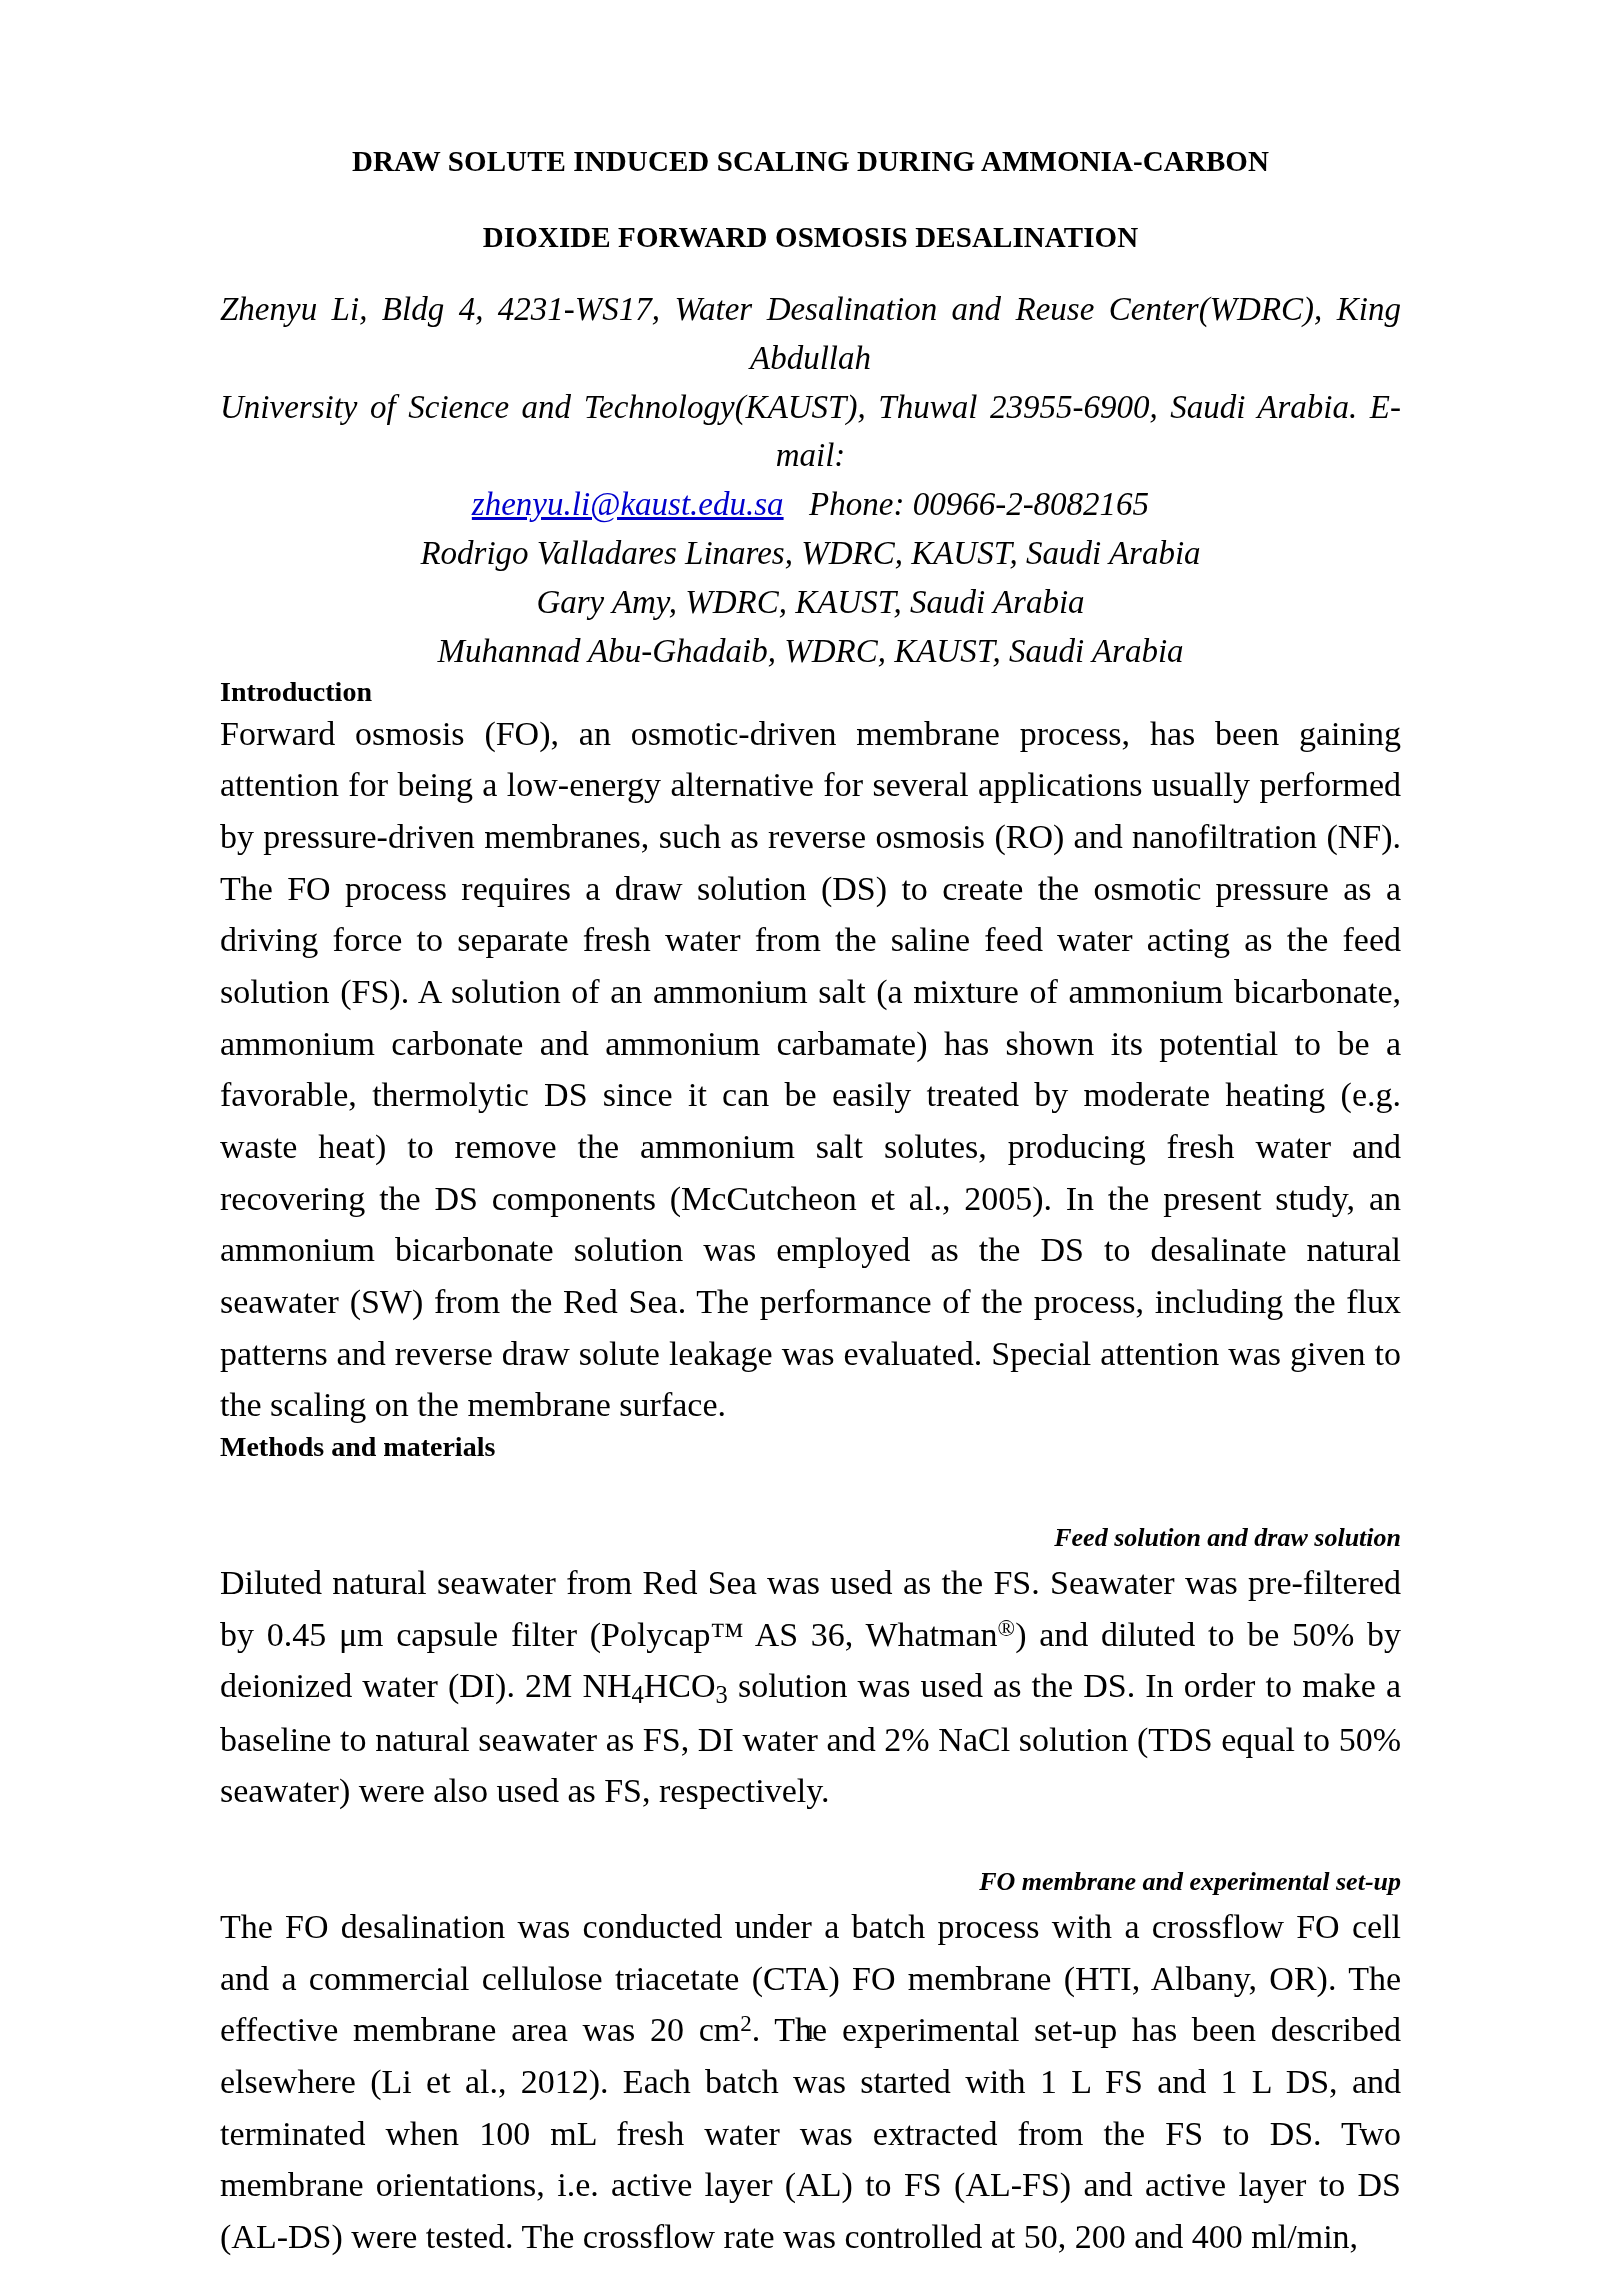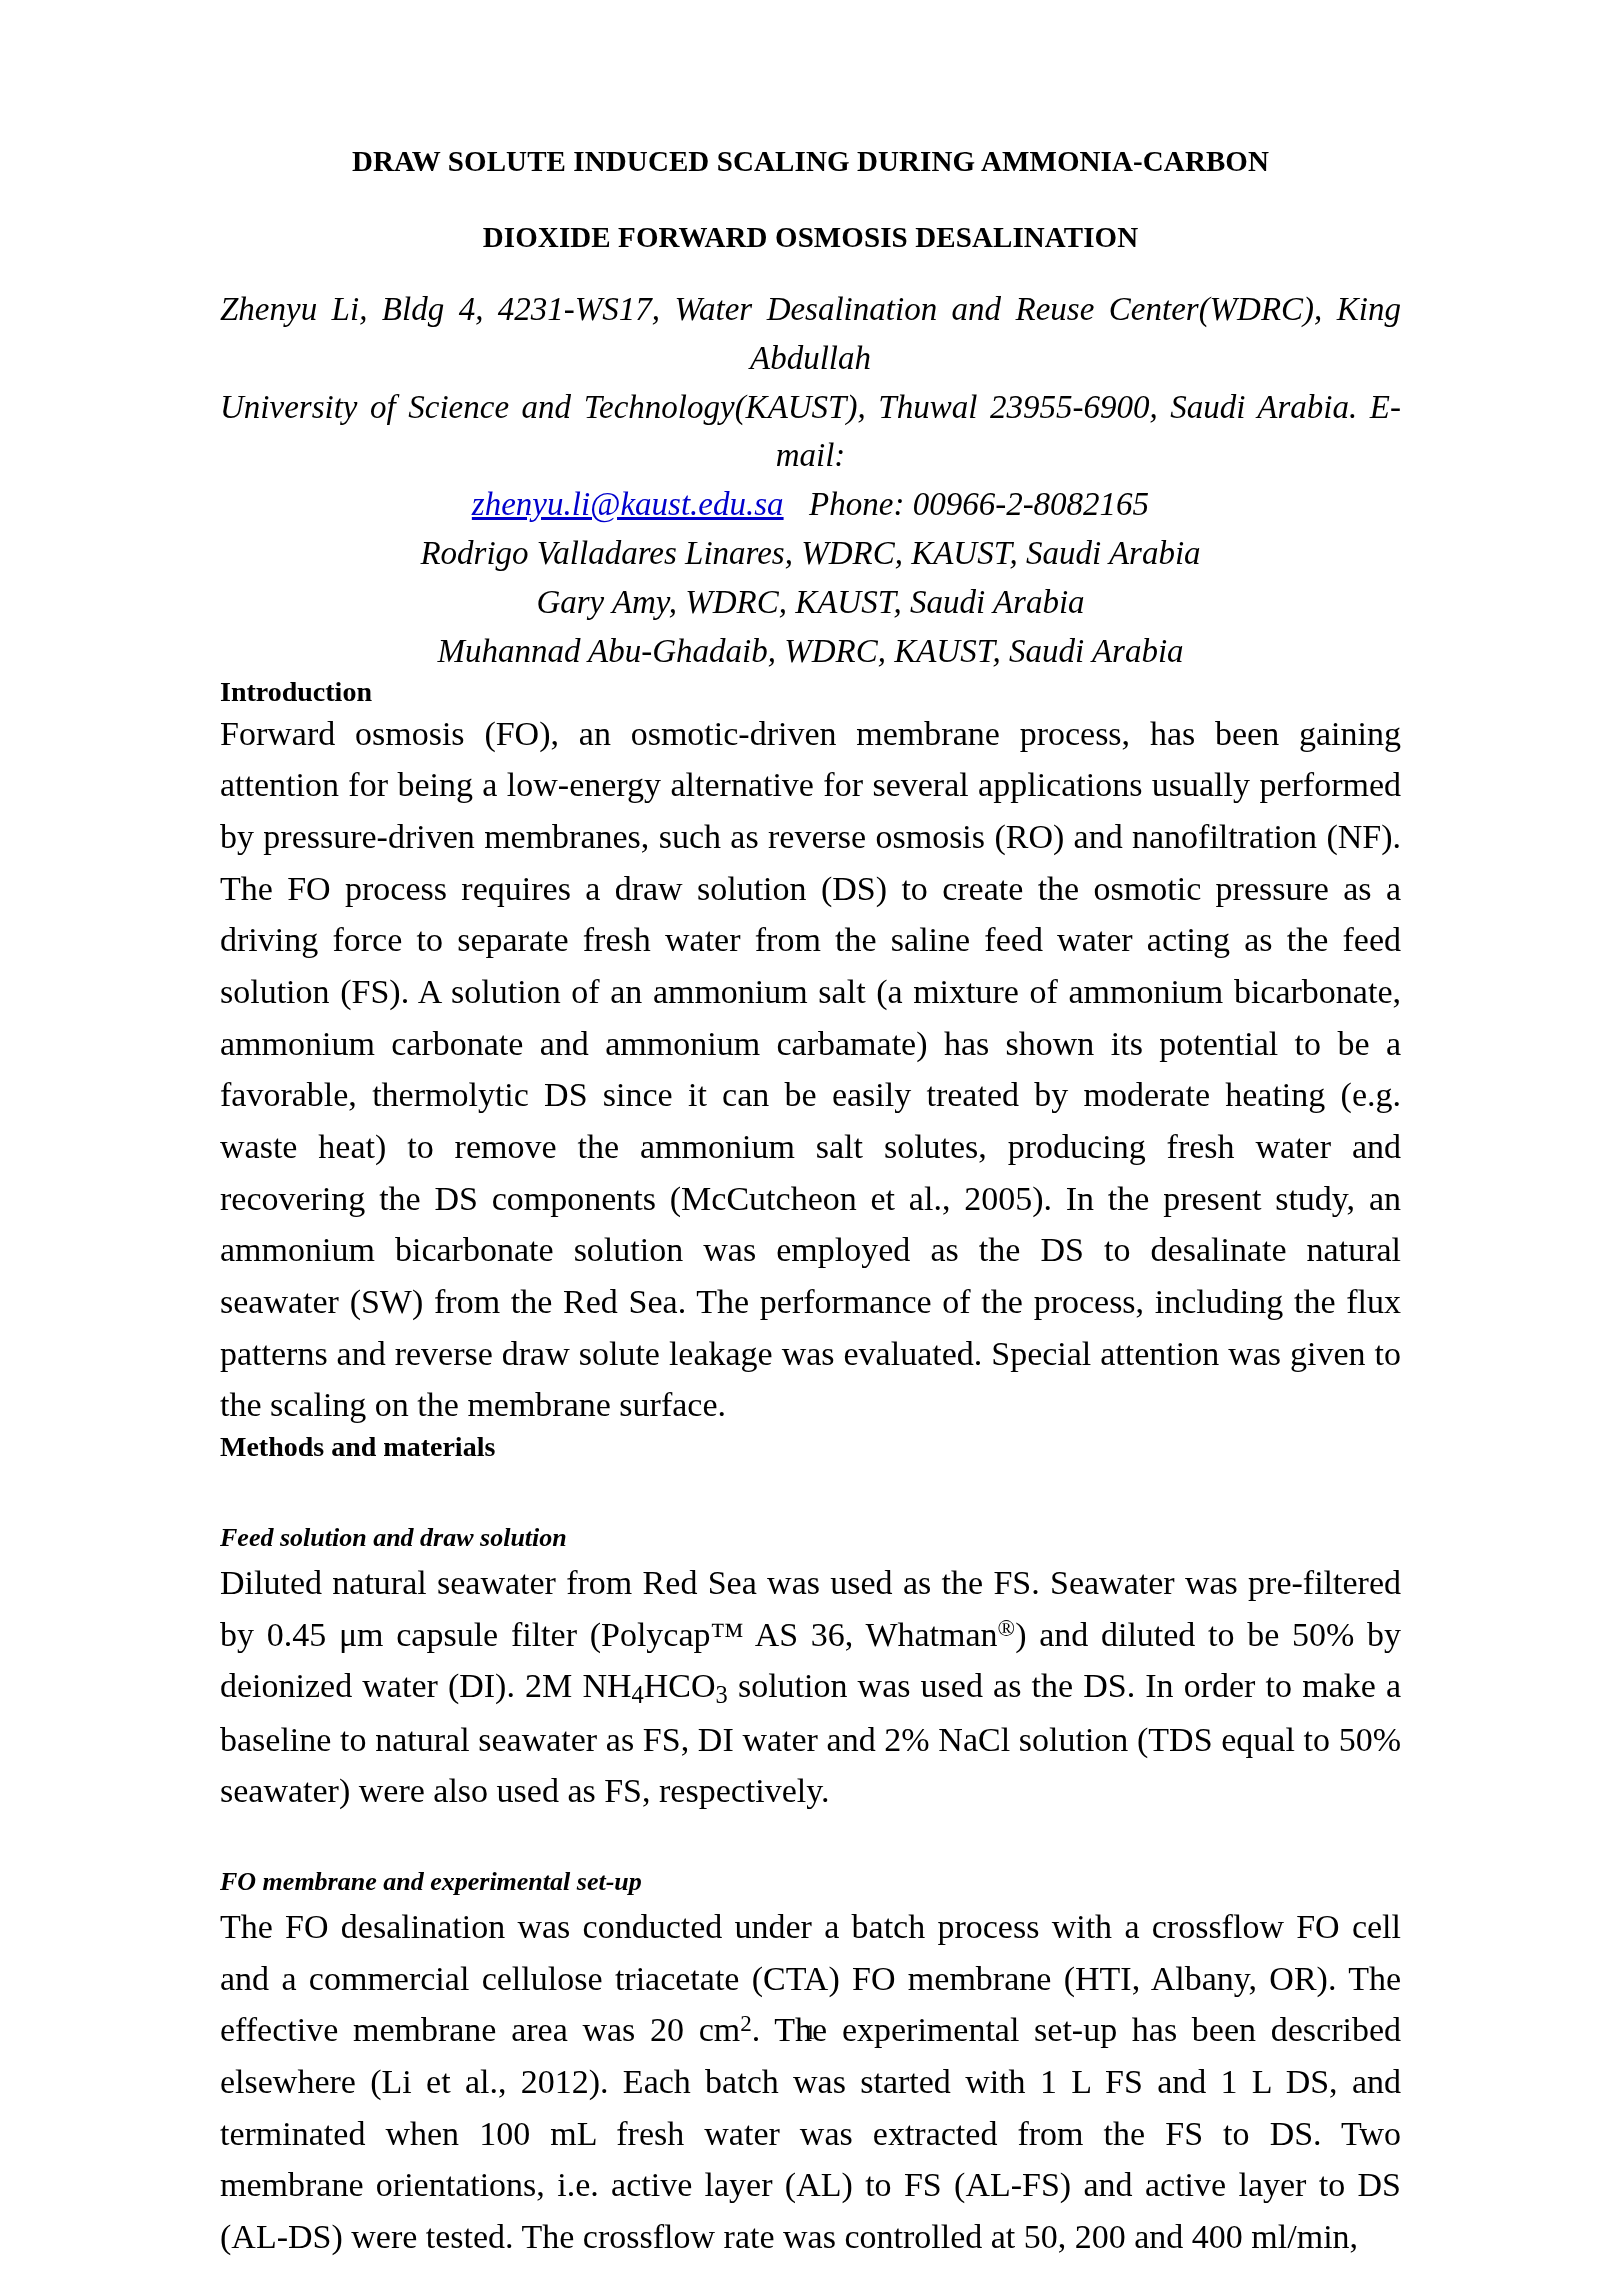--- a/index.html
+++ b/index.html
@@ -64,20 +64,21 @@
     text-align: justify;
     margin: 0;
   }
   .intro-para { margin-top: 53px; }
   .sub-heading {
     font-weight: bold;
     font-style: italic;
     font-size: 26px;
     margin: 0;
     line-height: 1.5;
+    text-align: right;
   }
   .methods-block-1 { margin-top: 55px; }
   .methods-block-2 { margin-top: 45px; }
   .sub-body { margin-top: 2px; }
 
   sub { font-size: 0.72em; vertical-align: -0.25em; }
   sup { font-size: 0.68em; vertical-align: 0.45em; }
 
   .page-number {
     position: absolute;

